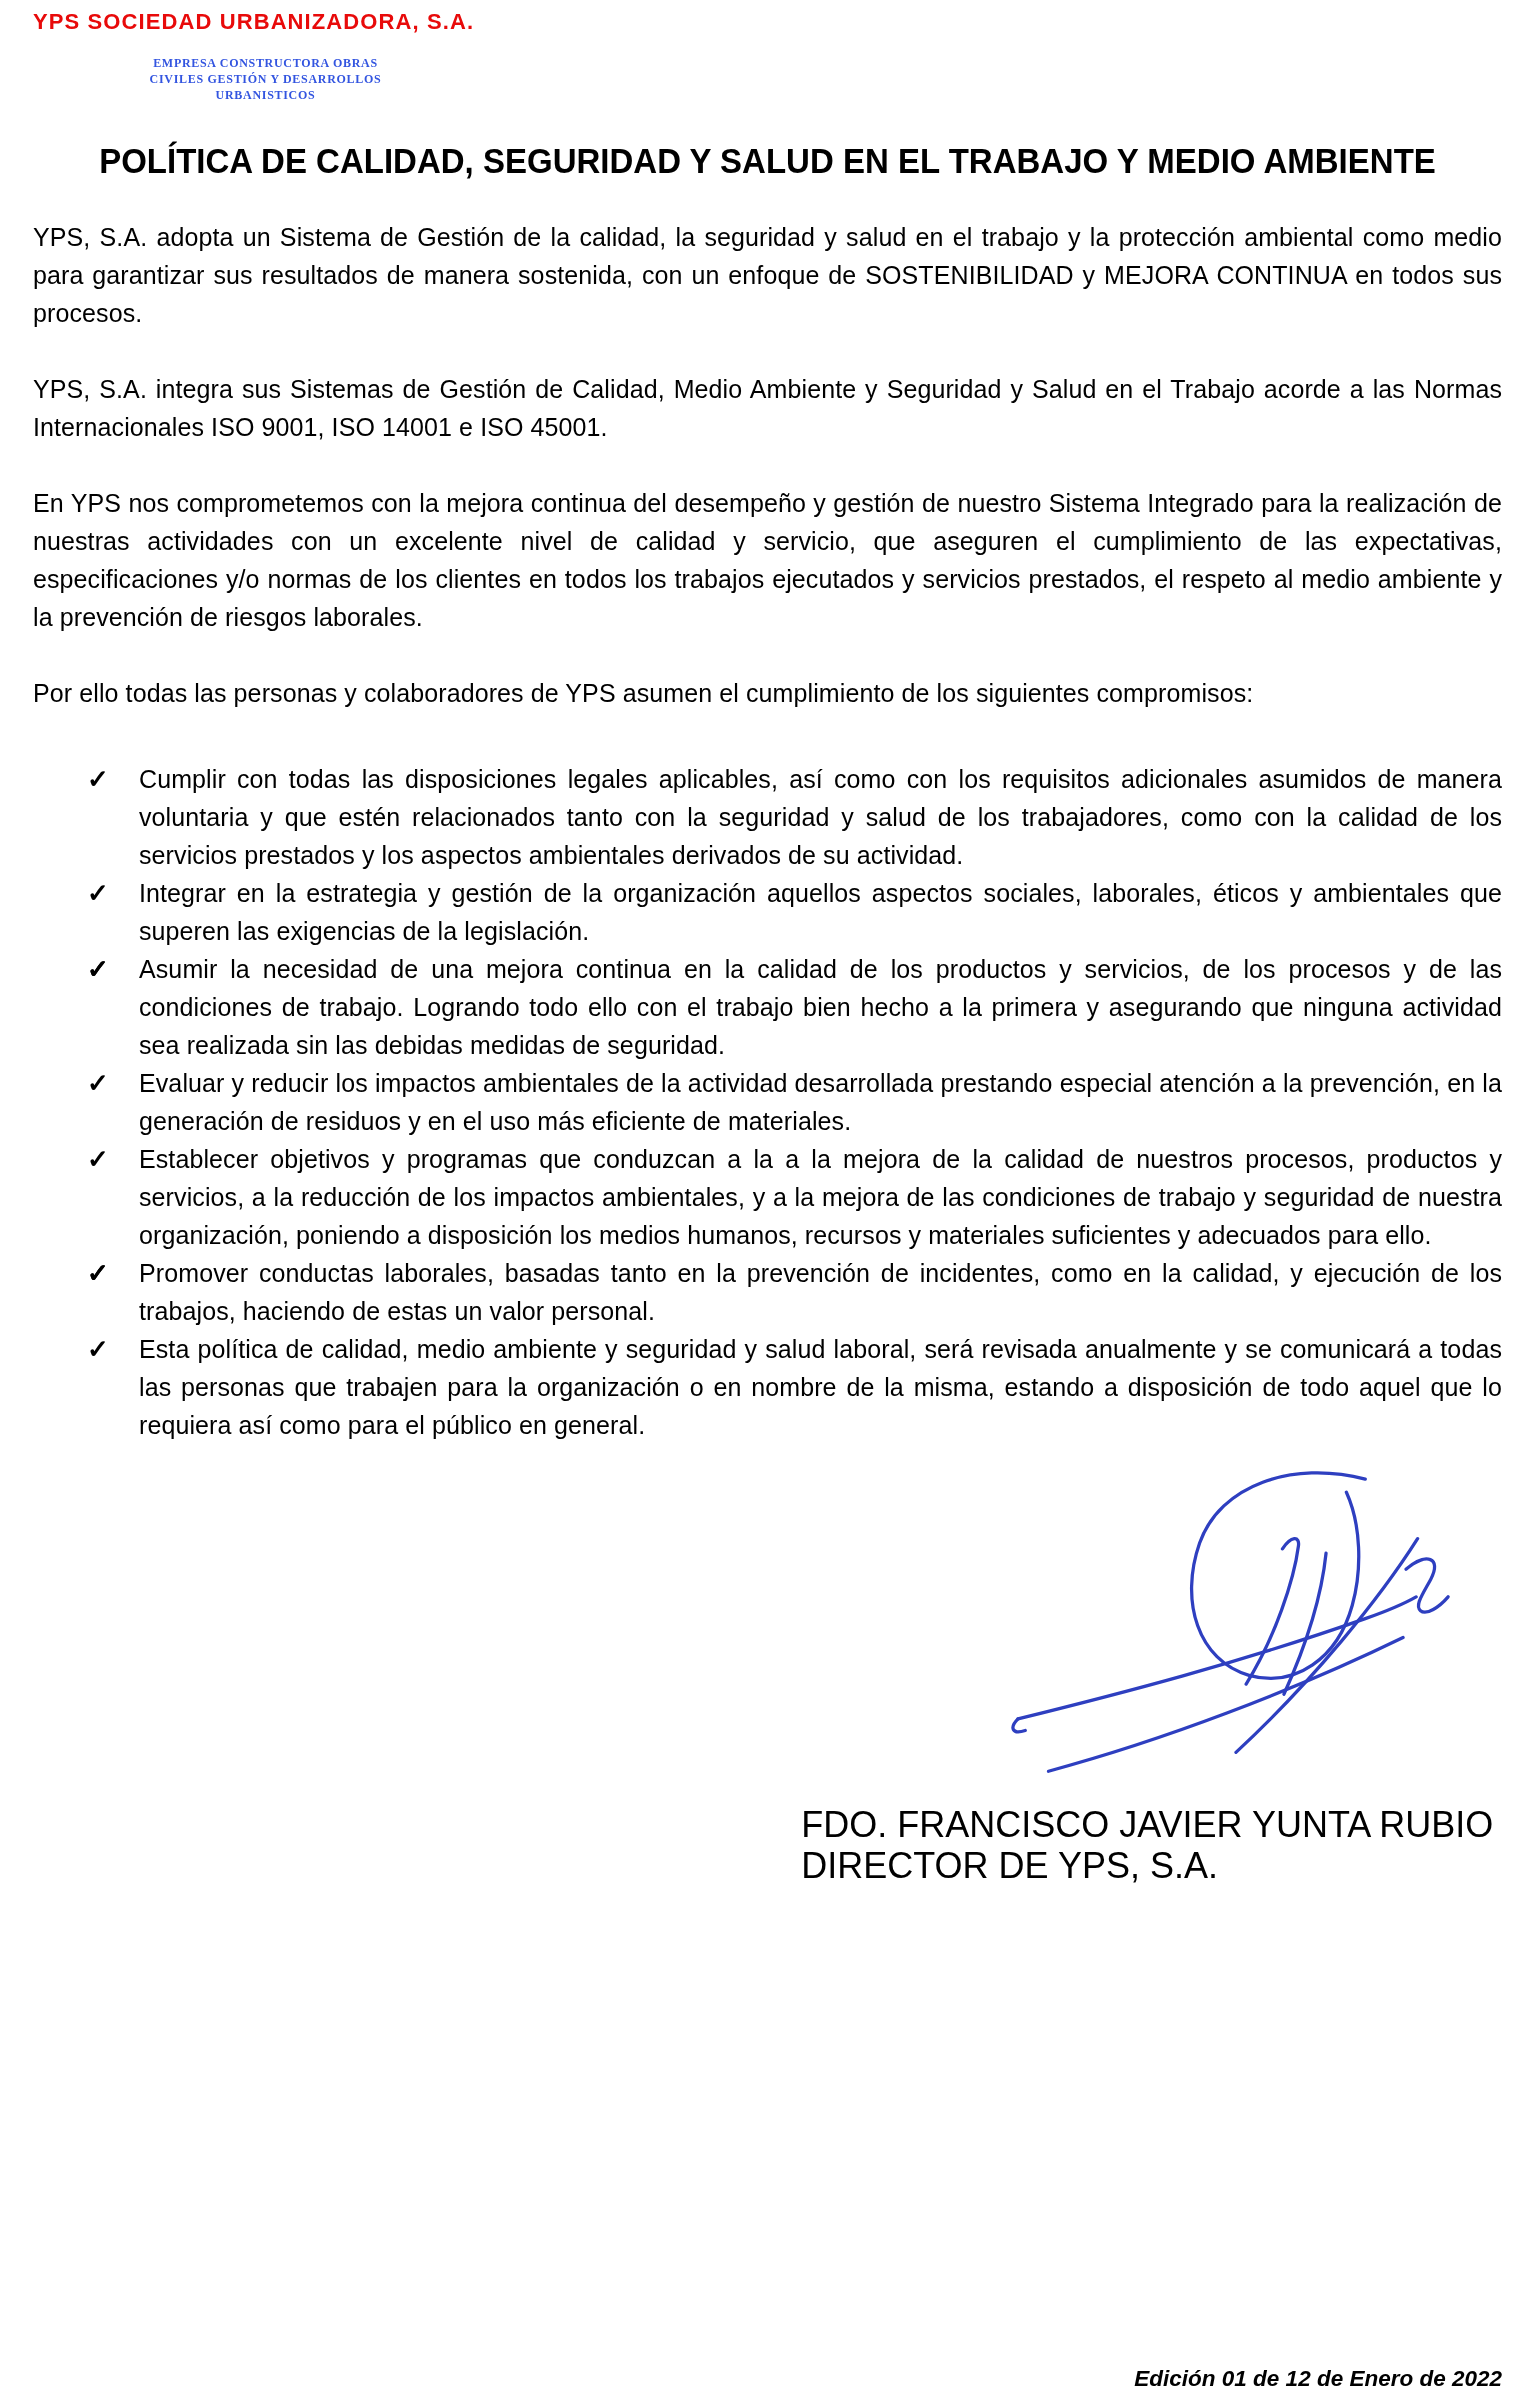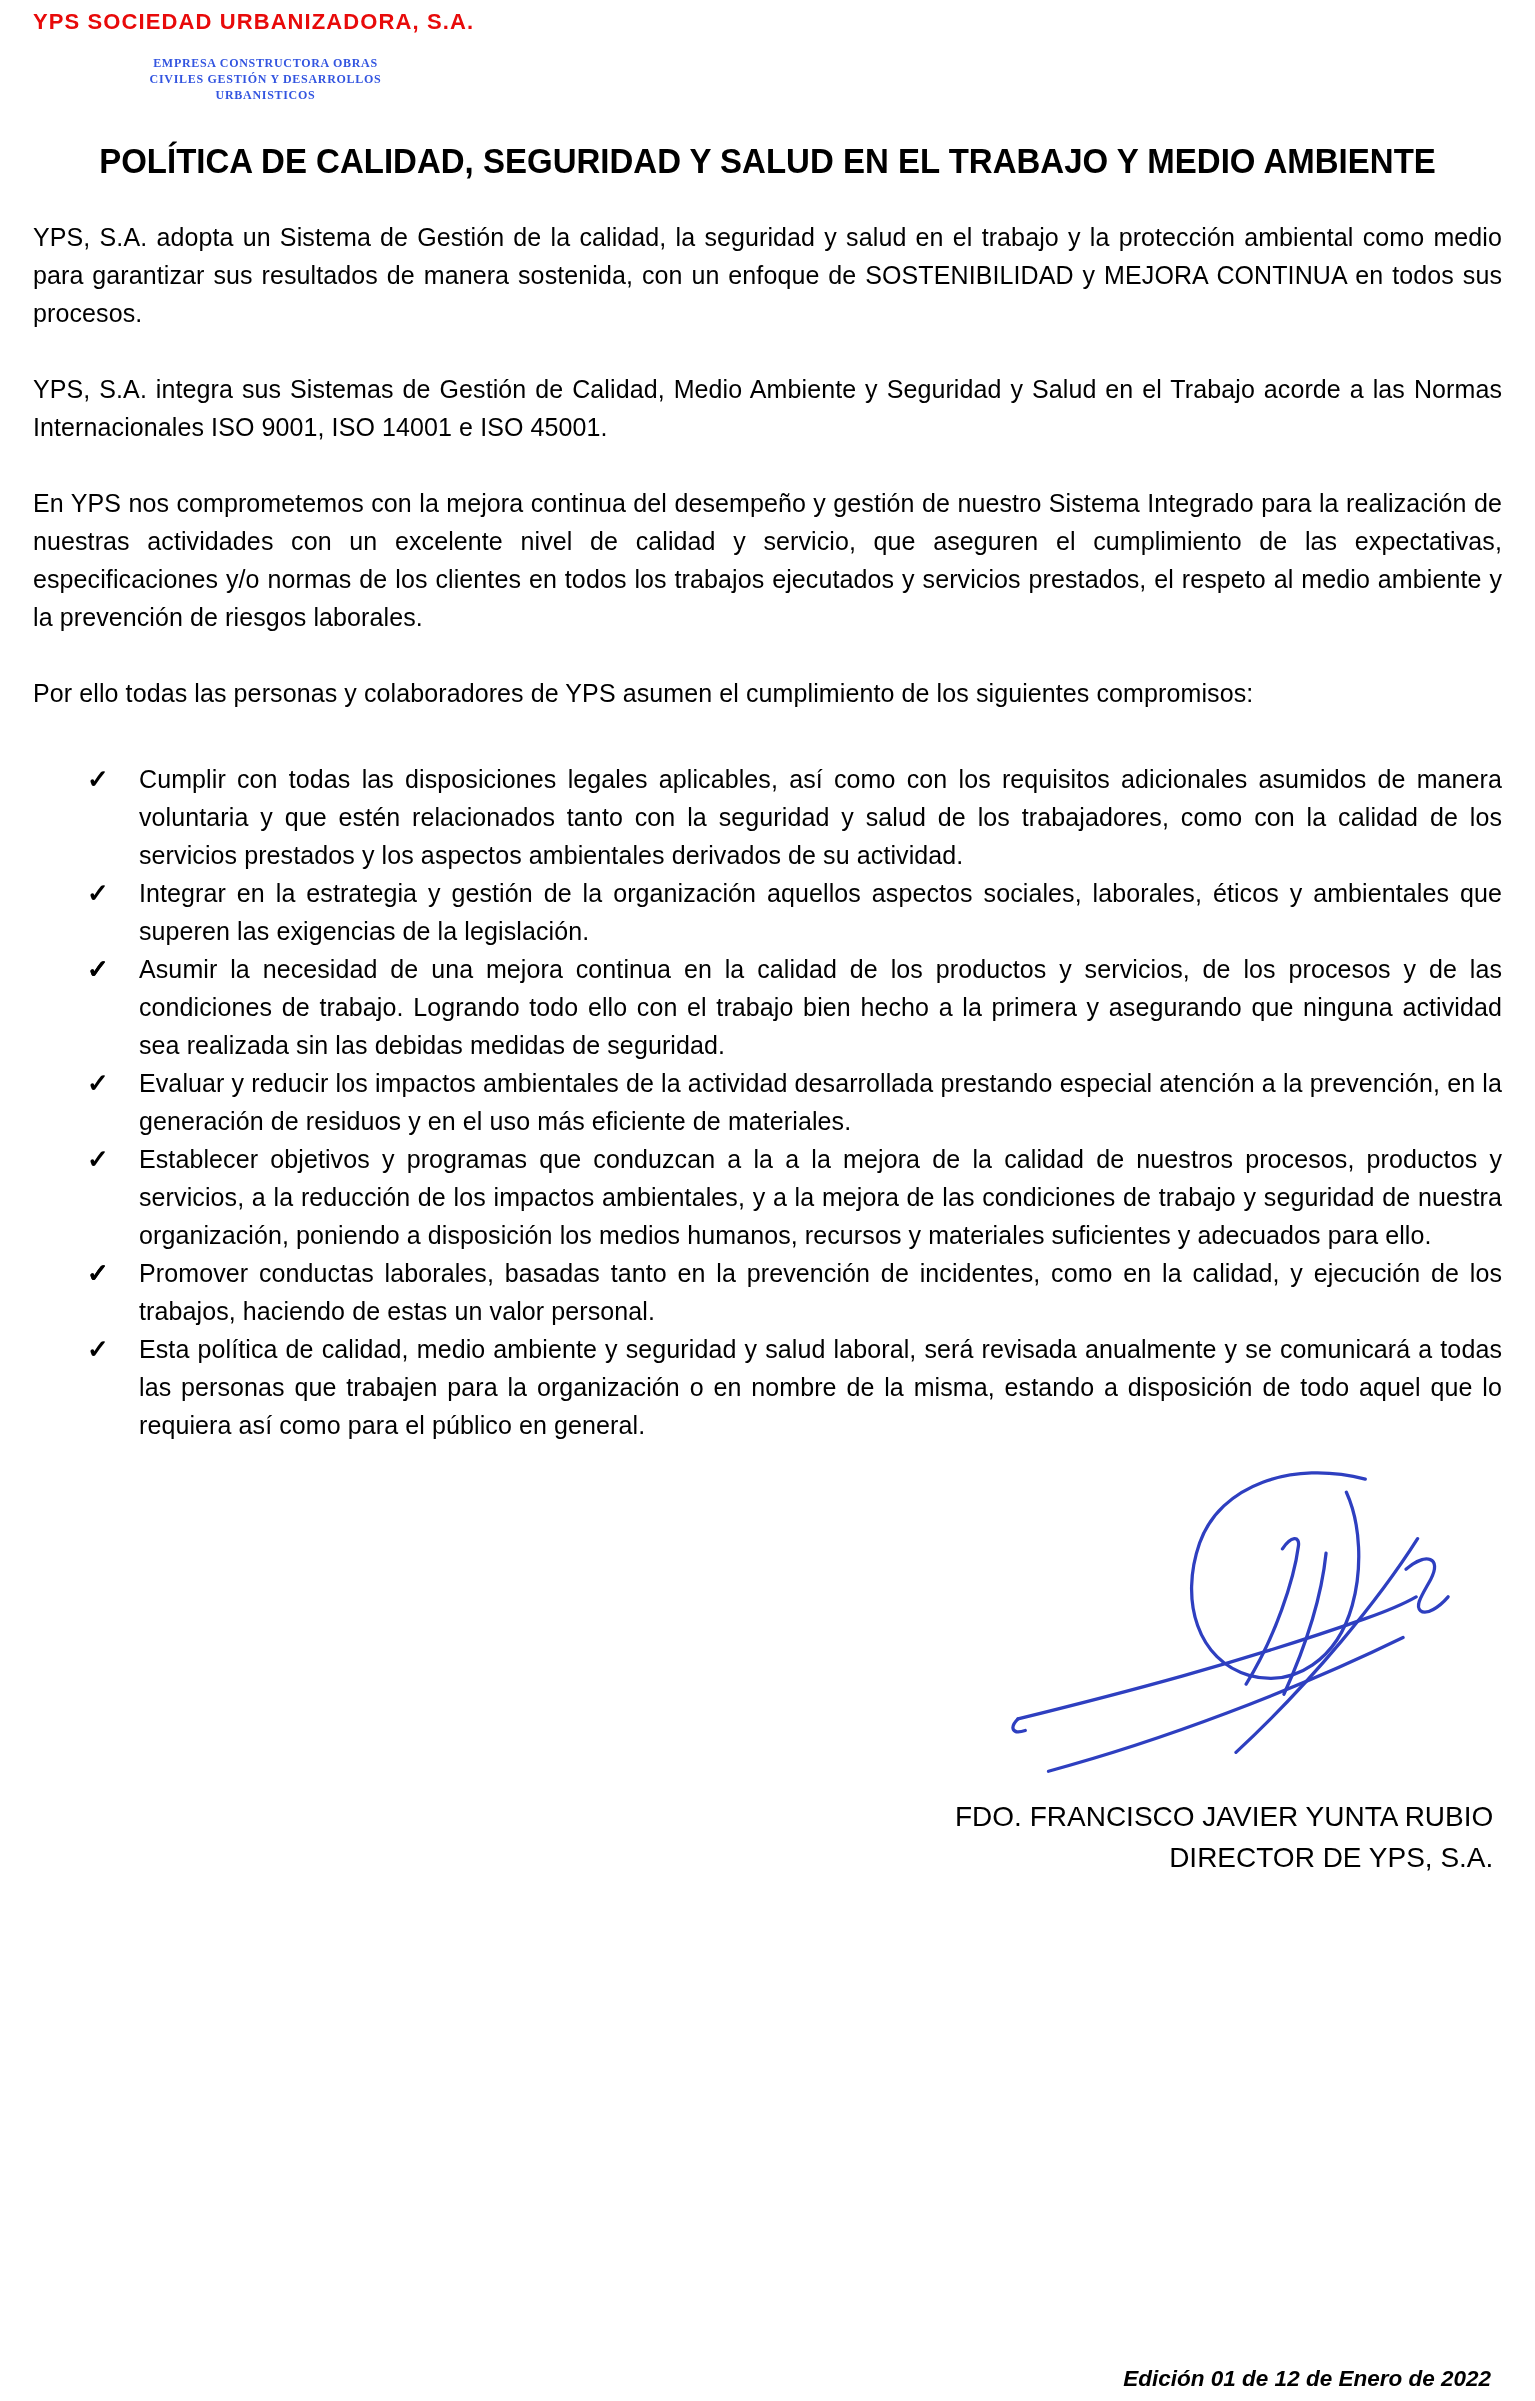--- a/index.html
+++ b/index.html
@@ -86,30 +86,30 @@
     display: flex;
     flex-direction: column;
     align-items: flex-end;
     padding-right: 8.7px;
   }
   .signature-scribble {
     color: var(--ink_blue, #2e3fc0);
     margin-right: 26px;
   }
   .signature-lines {
-    text-align: right;
-    font-size: 28px;
+    text-align: left;
+    font-size: 36px;
     line-height: 41px;
-    margin-top: 13px;
+    margin-top: 21px;
   }
 
   
   .footer-edition {
     position: absolute;
-    right: 44px;
+    right: 33px;
     bottom: 8.7px;
     font-size: 22.5px;
     font-weight: bold;
     font-style: italic;
   }
 </style>
 </head>
 <body>
 
 <div class="page">

